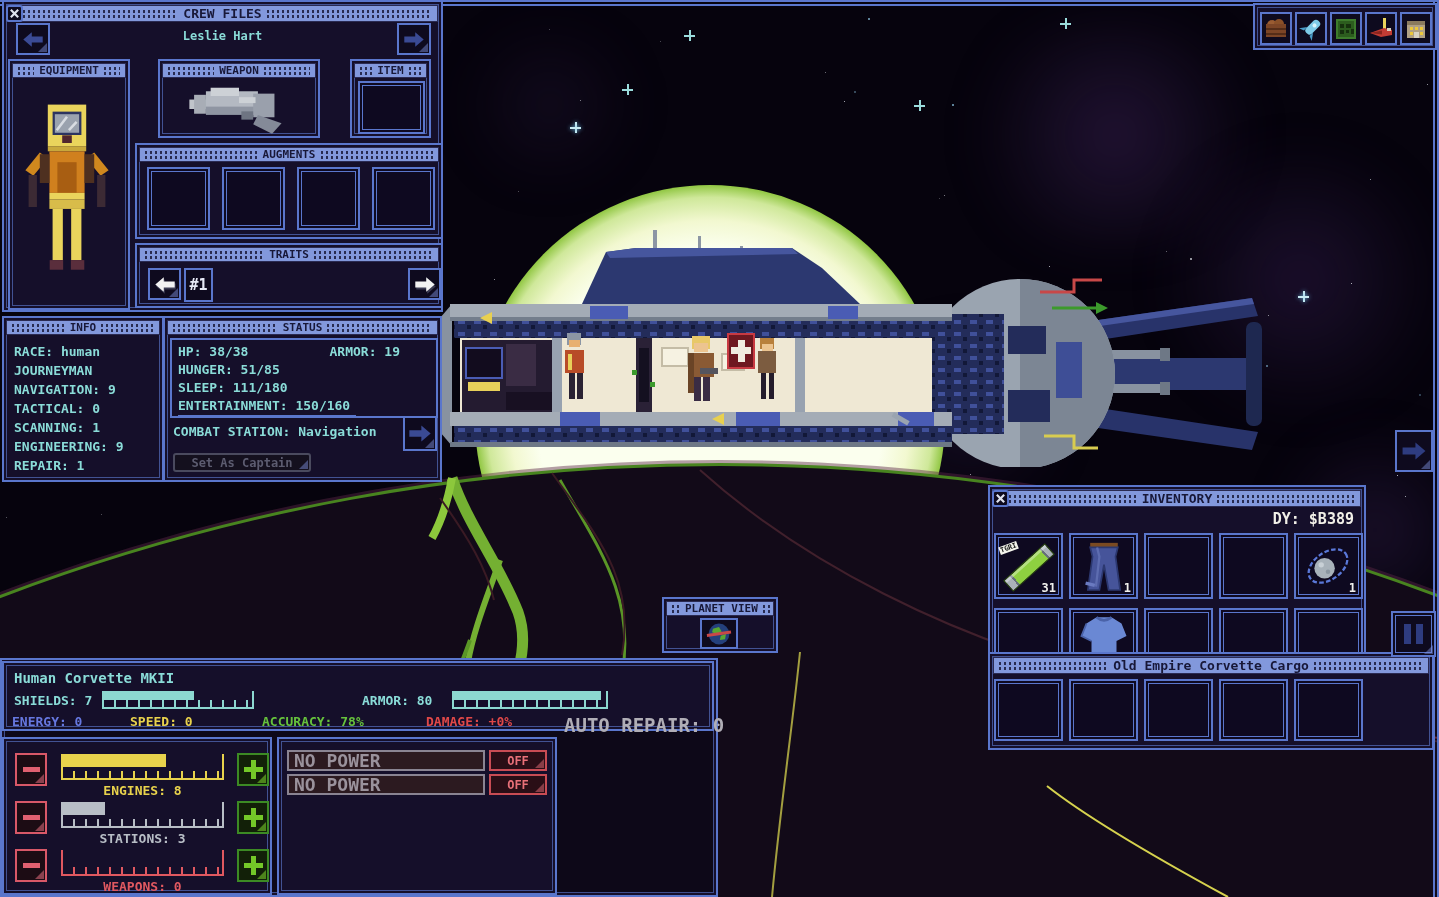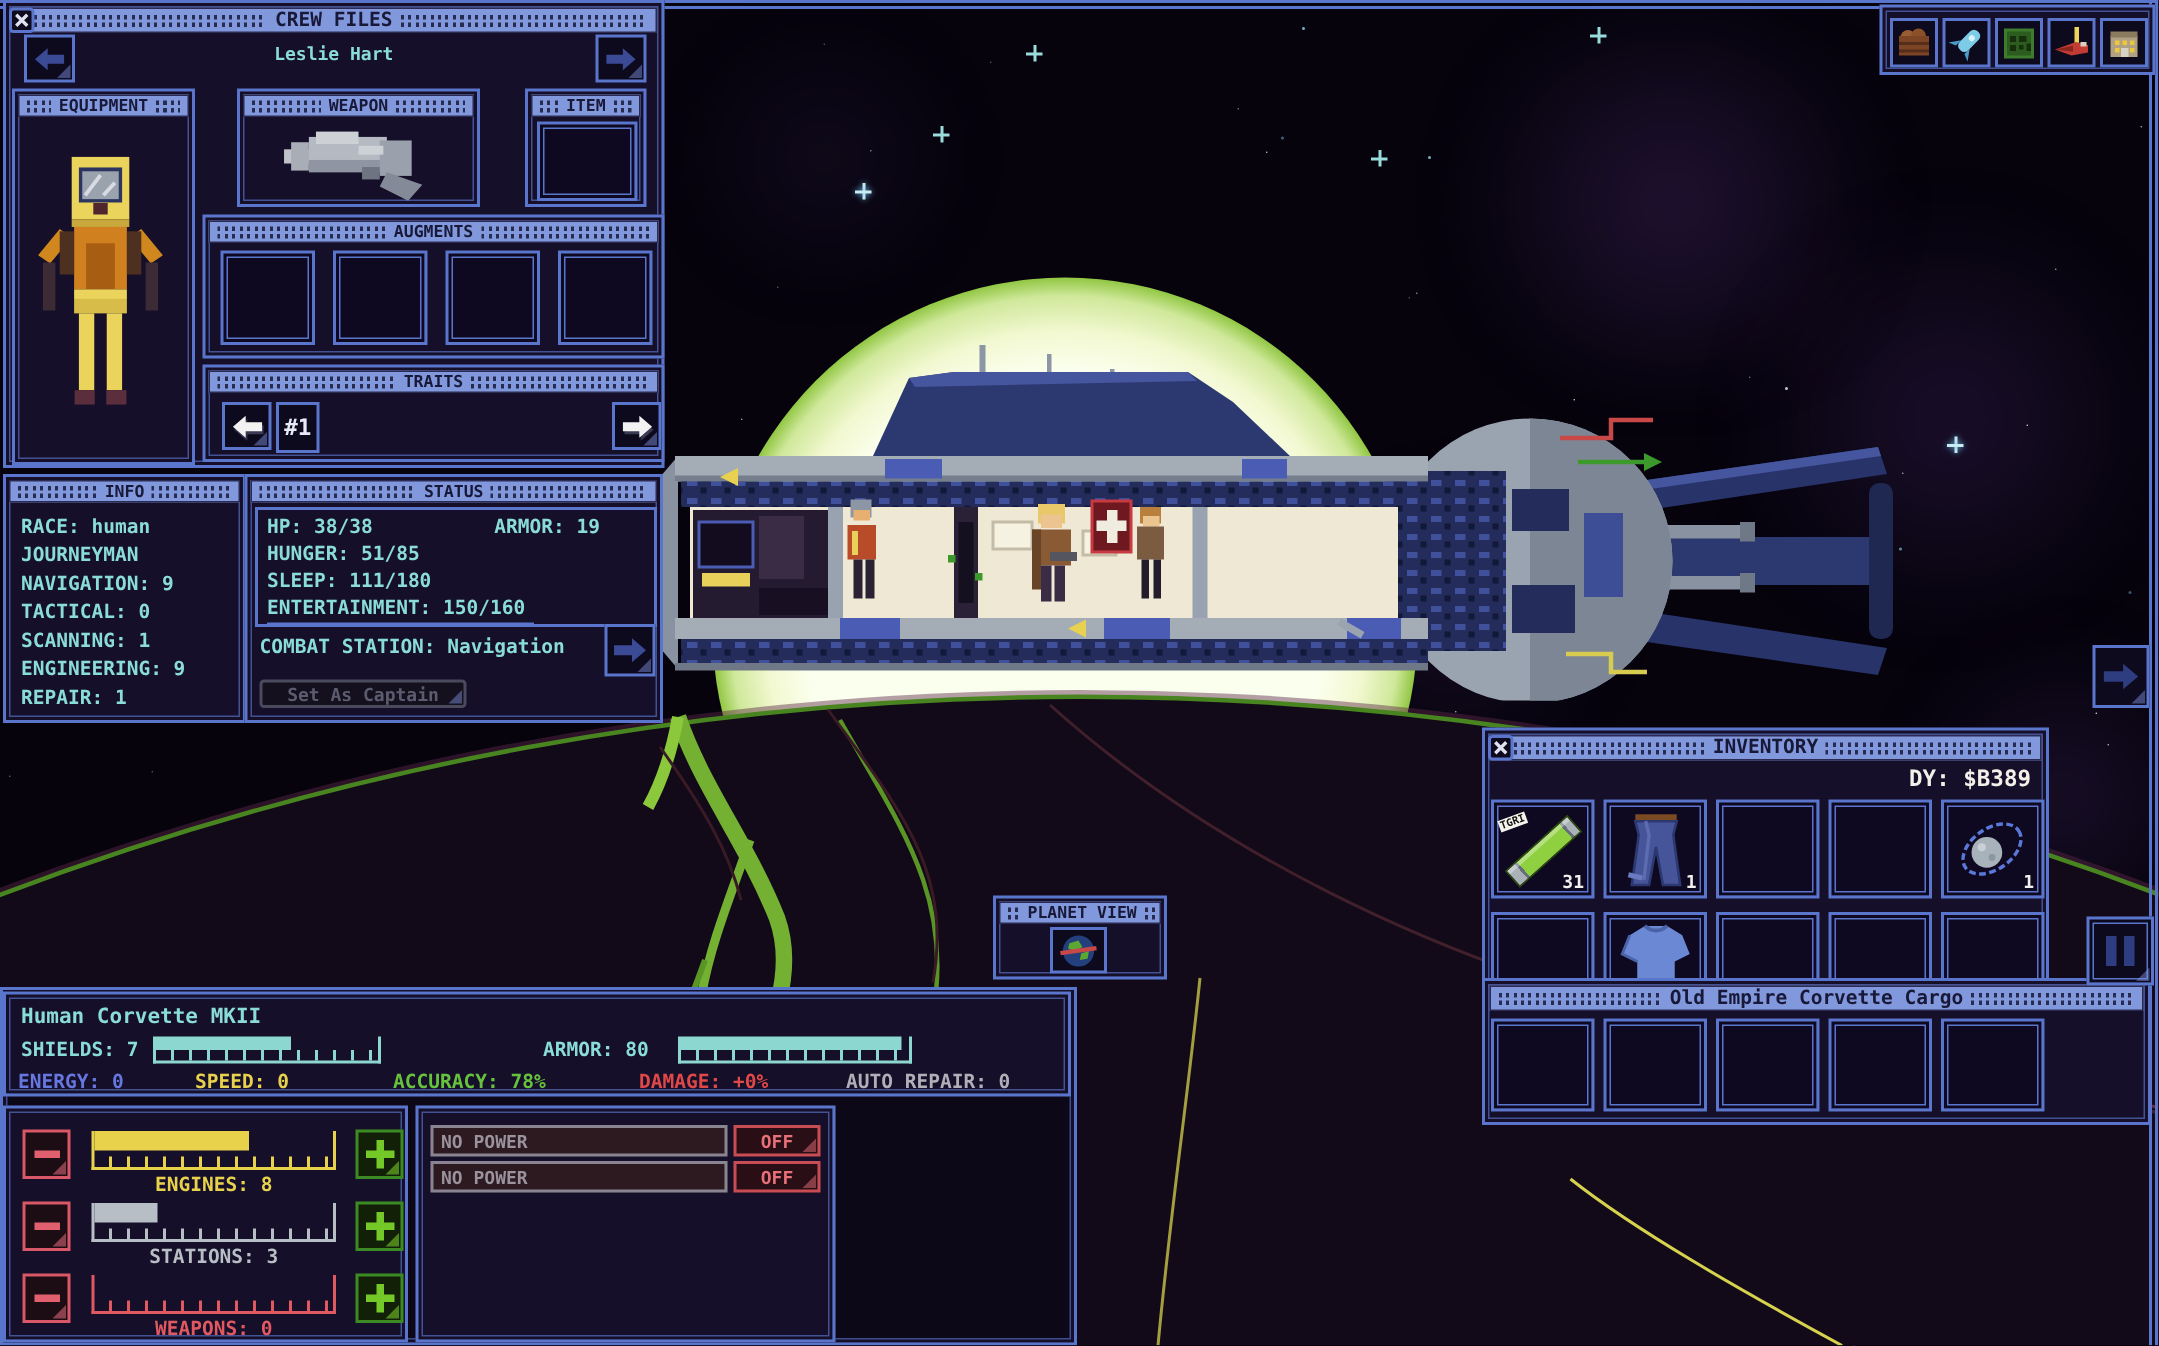--- a/index.html
+++ b/index.html
@@ -54,21 +54,21 @@
 
 .mbtn{border-color:#d85868;background:#1c0c14}
 .mbtn::after{border-color:transparent transparent rgba(230,110,125,.55) transparent}
 .mbtn i{display:block;width:17px;height:5px;background:#e06070}
 .pbtn{border-color:#3c8a24;background:#122008}
 .pbtn::after{border-color:transparent transparent rgba(116,200,40,.6) transparent}
 .pbtn i{position:relative;display:block;width:19px;height:19px}
 .pbtn i::before{content:"";position:absolute;left:0;top:7px;width:19px;height:5px;background:#74c828}
 .pbtn i::after{content:"";position:absolute;left:7px;top:0;width:5px;height:19px;background:#74c828}
 .rowlbl{position:absolute;font-size:13px;text-align:center}
-.npbar{position:absolute;border:2px solid #8a8492;background:#2c1a20;color:#9a929c;font-size:12px;
+.npbar{position:absolute;border:2px solid #8a8492;background:#2c1a20;color:#9a929c;font-size:18px;
  display:flex;align-items:center;padding:0 5px}
 .offbtn{position:absolute;border:2px solid #c84c54;background:#2a0e16;color:#e87078;font-size:12px;
  display:flex;align-items:center;justify-content:center;cursor:pointer}
 .offbtn::after{border-color:transparent transparent rgba(230,110,120,.5) transparent}
 .setcap{position:absolute;border:2px solid #4a4a5e;background:#14101e;color:#5c5c70;font-size:12px;
  display:flex;align-items:center;justify-content:center;border-radius:3px}
 .tube{position:absolute;left:5px;top:25px;width:56px;height:15px;transform:rotate(-42deg);
  background:linear-gradient(90deg,#aab2b8 0 7px,#66707a 7px 9px,#8ed040 9px 47px,#66707a 47px 49px,#aab2b8 49px 100%);
  border:1px solid #2c4a10;box-shadow:inset 0 3px 0 rgba(255,255,255,.35)}
 .tubelabel{position:absolute;left:3px;top:9px;transform:rotate(-20deg);background:#f4f4ec;color:#141414;
@@ -647,21 +647,21 @@
     </div>
     <div class="txt cyan" style="left:358px;top:30px;font-size:13px">ARMOR: 80</div>
     <div class="ruler" style="left:448px;top:28px;width:156px;height:18px;--c:#8cd8d0">
       <div class="rl"></div>
       <div class="fill" style="width: 94%;"></div>
     </div>
     <div class="txt" style="left:8px;top:51px;font-size:13px;color:#6678e0">ENERGY: 0</div>
     <div class="txt" style="left:126px;top:51px;font-size:13px;color:#e8d24c">SPEED: 0</div>
     <div class="txt" style="left:258px;top:51px;font-size:13px;color:#66c23c">ACCURACY: 78%</div>
     <div class="txt" style="left:422px;top:51px;font-size:13px;color:#e04848">DAMAGE: +0%</div>
-    <div class="txt" style="left:560px;top:51px;font-size:13px;color:#b0aeb6">AUTO REPAIR: 0</div>
+    <div class="txt" style="left:560px;top:51px;font-size:19px;color:#b0aeb6">AUTO REPAIR: 0</div>
   </div>
 
   <div class="panel" style="left:2px;top:737px;width:270px;height:158px">
 
     <div class="btn mbtn fold" style="left:11px;top:14px;width:32px;height:33px">
         <i></i>
       </div>
     <div class="ruler" style="left:57px;top:15px;width:163px;height:26px;--c:#e8d24c">
       <div class="rl"></div>
       <div class="fill" style="height: 13px; width: 63%;"></div>

